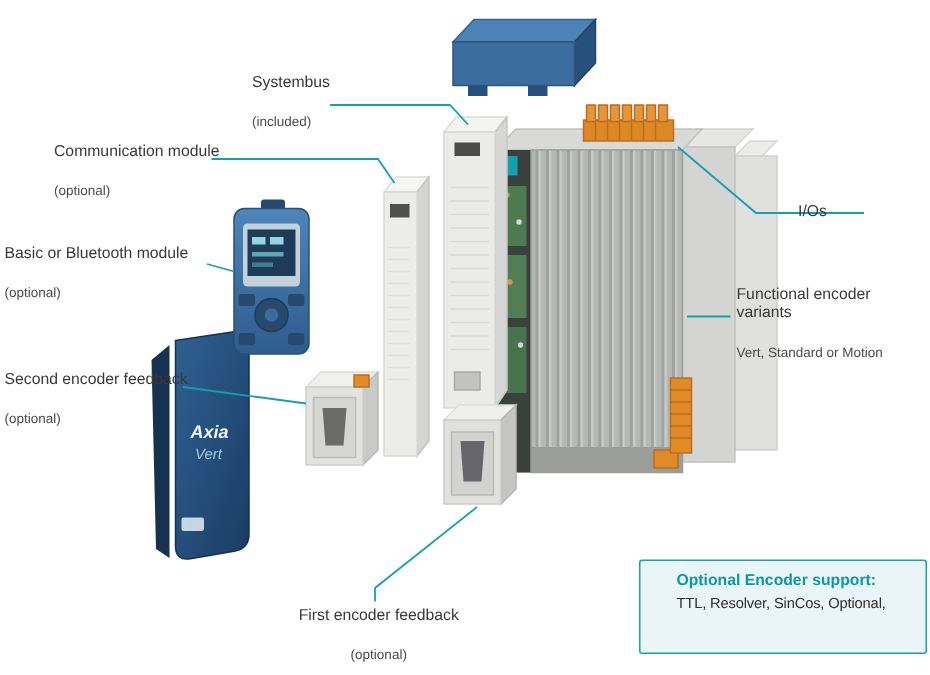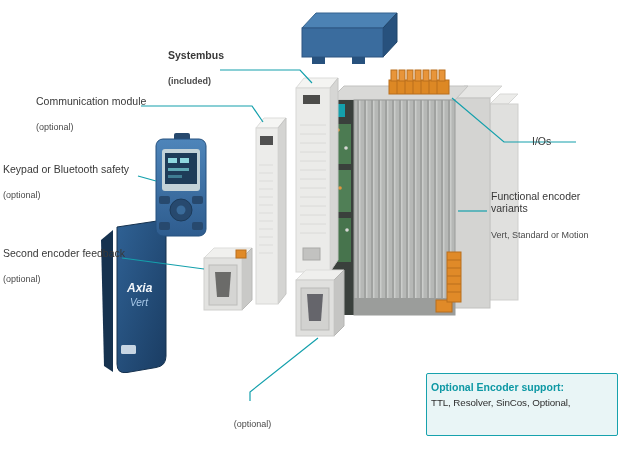--- a/index.html
+++ b/index.html
@@ -6,21 +6,21 @@
   html,body { width:620px; height:450px; }
   body { background:#ffffff; font-family:"Liberation Sans", sans-serif; }
   .stage { position:relative; width:620px; height:450px; background:#ffffff; overflow:hidden; }
   .stage > svg { position:absolute; left:0; top:0; }
   .callout { position:absolute; color:#3a3a3a; line-height:1.18; }
   .c-title { font-size:10.5px; color:#383838; }
   .c-note { font-size:9px; color:#4a4a4a; margin-top:15px; }
   .align-right { }
   .align-center { text-align:center; }
   .encoder-box { position:absolute; left:426px; top:373px; width:192px; min-height:63px;
-                 background:#e9f5f6; border:1px solid #17a2ad; border-radius:2px; padding:7px 4px; }
+                 background:#e9f5f6; border:1px solid #17a2ad; border-radius:2px; padding:7px 24px; }
   .eb-title { font-size:10.5px; font-weight:bold; color:#0d98a4; margin-bottom:3px; }
   .eb-line { font-size:9.8px; color:#2e2e2e; line-height:1.45; white-space:nowrap; letter-spacing:-0.1px; }
   .cover-name { font-size:12px; font-style:italic; font-weight:bold; fill:#f2f6fa; }
   .cover-sub  { font-size:10px; font-style:italic; fill:#a9c9e9; }
 </style>
 </head>
 <body>
 
 <div class="stage">
 
@@ -189,50 +189,51 @@
       <polyline points="220,70 300,70 312,83"></polyline>
       <polyline points="141,106 252,106 263,122"></polyline>
       <polyline points="138,176 156,181"></polyline>
       <polyline points="122,258 204,269"></polyline>
       <polyline points="576,142 504,142 452,98"></polyline>
       <polyline points="487,211 458,211"></polyline>
       <polyline points="250,401 250,392 318,338"></polyline>
     </g>
   </svg>
 
-  <div class="callout" style="left:168px; top:49px;font-weight:bold;">
+  <div class="callout" style="left:168px; top:49px;">
     <div class="c-title">Systembus</div>
     <div class="c-note">(included)</div>
   </div>
 
   <div class="callout" style="left:36px; top:95px;">
     <div class="c-title">Communication module</div>
     <div class="c-note">(optional)</div>
   </div>
 
   <div class="callout" style="left:3px; top:163px;">
-    <div class="c-title">Keypad or Bluetooth safety</div>
+    <div class="c-title">Basic or Bluetooth module</div>
     <div class="c-note">(optional)</div>
   </div>
 
   <div class="callout" style="left:3px; top:247px;">
     <div class="c-title">Second encoder feedback</div>
     <div class="c-note">(optional)</div>
   </div>
 
   <div class="callout align-right" style="left:532px; top:135px; width:70px;">
     <div class="c-title">I/Os</div>
   </div>
 
   <div class="callout align-right" style="left:491px; top:190px; width:126px;">
     <div class="c-title">Functional encoder variants</div>
     <div class="c-note">Vert, Standard or Motion</div>
   </div>
 
   <div class="callout align-center" style="left:185px; top:404px; width:135px;">
+    <div class="c-title">First encoder feedback</div>
     <div class="c-note">(optional)</div>
   </div>
 
   <div class="encoder-box">
     <div class="eb-title">Optional Encoder support:</div>
     <div class="eb-line">TTL, Resolver, SinCos, Optional,</div>
   </div>
 
 </div>
 

